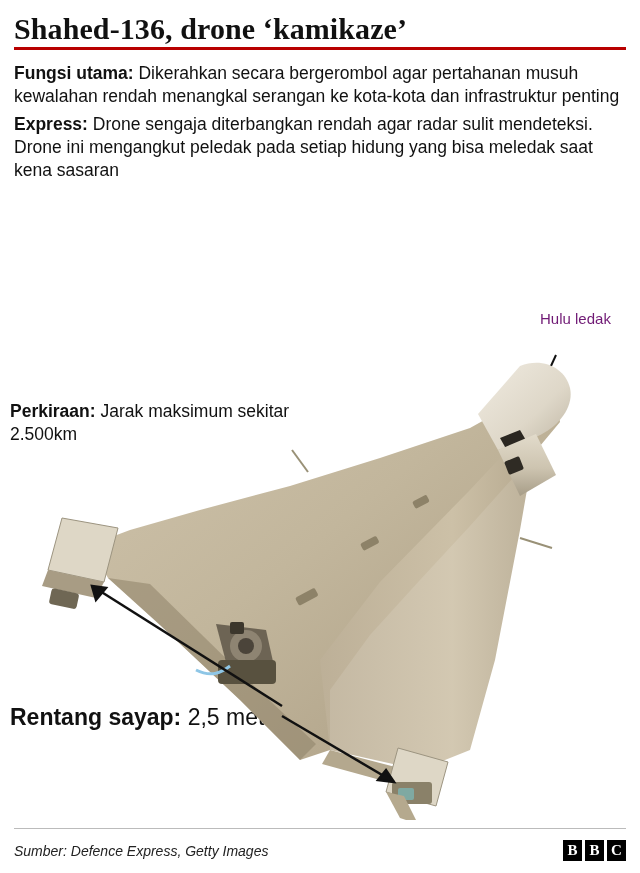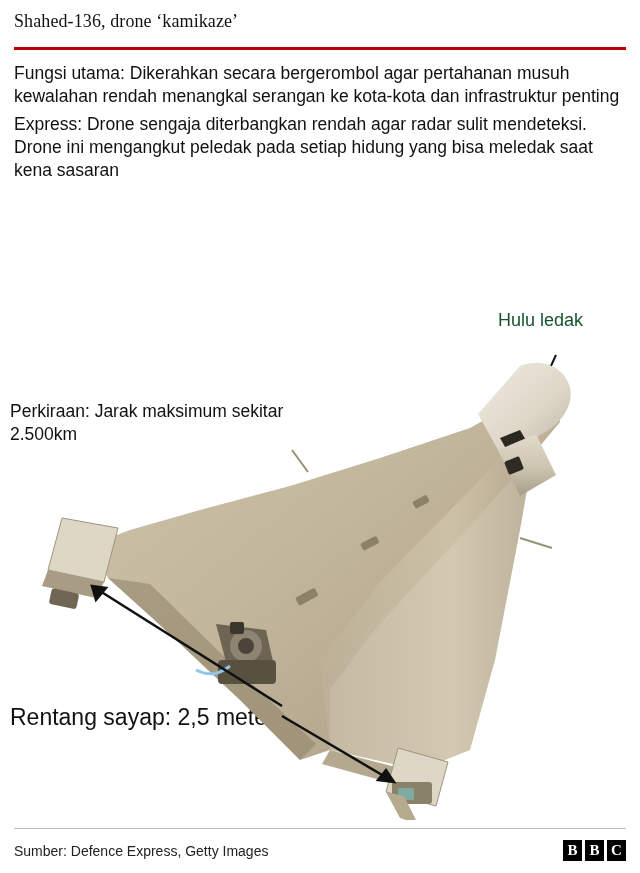--- a/index.html
+++ b/index.html
@@ -18,54 +18,54 @@
     background: #ffffff;
     overflow: hidden;
   }
   
   #title {
     position: absolute;
     left: 14px;
     top: 12px;
     width: 612px;
     font-family: "Liberation Serif", serif;
-    font-size: 18px;
-    font-weight: normal;
+    font-size: 30px;
+    font-weight: bold;
     letter-spacing: 0.1px;
     color: #111111;
     line-height: 1.1;
   }
   #title-rule {
     position: absolute;
     left: 14px;
     top: 47px;
     width: 612px;
     height: 3px;
     background: #b80000;
   }
   
   .txtblock {
     position: absolute;
     font-size: 17.5px;
     line-height: 1.33;
     color: #111111;
   }
   .txtblock b {
-    font-weight: normal;
+    font-weight: bold;
   }
   #block-fungsi { left: 14px; top: 62px; width: 608px; }
   #block-biaya  { left: 14px; top: 235px; width: 500px; }
   #block-jangkauan { left: 10px; top: 400px; width: 330px; }
   #block-rentang { left: 10px; top: 702px; width: 330px; font-size: 23px; }
   #label-hulu {
     position: absolute;
-    left: 498px;
+    left: 540px;
     top: 310px;
-    font-size: 18px;
-    color: #14532d;
+    font-size: 15px;
+    color: #701a75;
   }
   
   #photo {
     position: absolute;
     left: 0px;
     top: 330px;
     width: 640px;
     height: 490px;
   }
   
@@ -76,20 +76,21 @@
     width: 612px;
     height: 1px;
     background: #bbbbbb;
   }
   #source {
     position: absolute;
     left: 14px;
     top: 843px;
     font-size: 14px;
     color: #222222;
+    font-style: italic;
   }
   #bbc-logo {
     position: absolute;
     right: 14px;
     top: 840px;
     display: flex;
     gap: 3px;
   }
   #bbc-logo span {
     display: inline-block;

